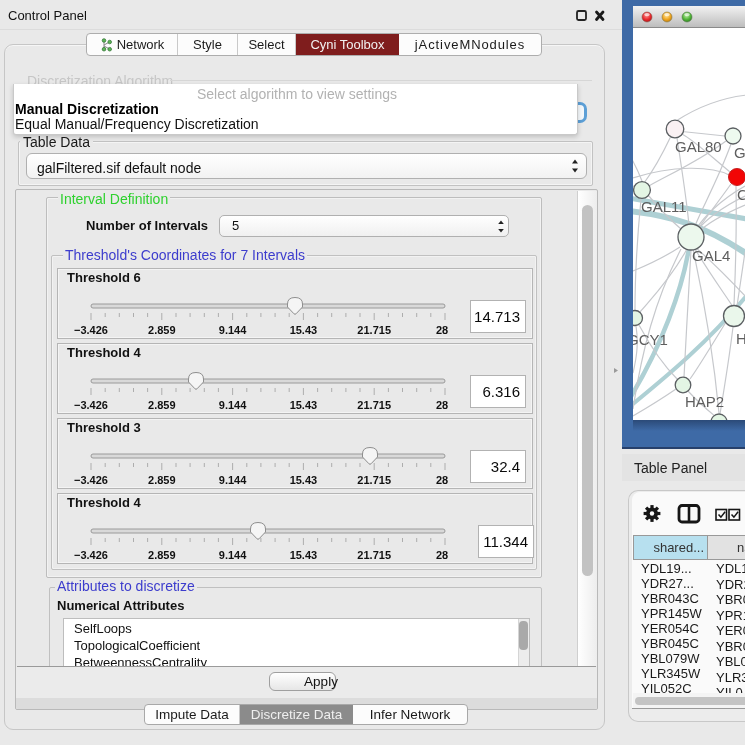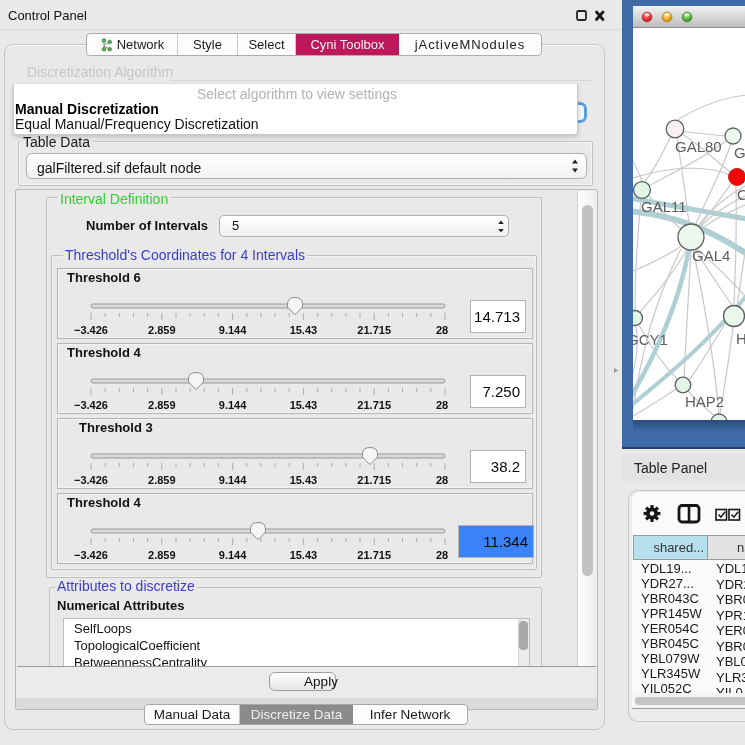--- a/index.html
+++ b/index.html
@@ -26,25 +26,25 @@
       <path d="M4 4 L4 12 M4 8 L9.5 5 M4 9 L9.5 12" stroke="#888" stroke-width="1" fill="none"></path>
       <circle cx="4" cy="3.5" r="1.8" fill="#5cb554" stroke="#3a7a3e" stroke-width="0.8"></circle>
       <circle cx="9.7" cy="5" r="1.8" fill="#5cb554" stroke="#3a7a3e" stroke-width="0.8"></circle>
       <circle cx="4" cy="12.2" r="1.8" fill="#5cb554" stroke="#3a7a3e" stroke-width="0.8"></circle>
       <circle cx="9.7" cy="12.2" r="1.8" fill="#5cb554" stroke="#3a7a3e" stroke-width="0.8"></circle>
     </svg>
     <span>Network</span>
   </div>
   <div style="width:60px; display:flex; align-items:center; justify-content:center; border-right:1px solid #c9c9c9;">Style</div>
   <div style="width:58px; display:flex; align-items:center; justify-content:center; border-right:1px solid #c9c9c9;">Select</div>
-  <div style="width:103px; display:flex; align-items:center; justify-content:center; background:#be185d; color:#f2f2f2;">Cyni Toolbox</div>
+  <div style="width:103px; display:flex; align-items:center; justify-content:center; background:#7f1d1d; color:#f2f2f2;">Cyni Toolbox</div>
   <div style="flex:1; display:flex; align-items:center; justify-content:center; letter-spacing:0.9px;">jActiveMNodules</div>
 </div>
 
-<div class="abs" style="left:27px; top:64px; font-size:14px; color:#c6c6c6;">Discretization Algorithm</div>
+<div class="abs" style="left:27px; top:73px; font-size:14px; color:#c6c6c6;">Discretization Algorithm</div>
 <div class="abs" style="left:170px; top:80px; width:422px; height:2px; border-top:1px solid #d6d6d6;"></div>
 
 <div class="abs" style="left:566px; top:102px; width:21px; height:21px; border:3.5px solid #5c9fd6; border-radius:7px; background:#f4f8fb;"></div>
 
 <div class="abs" style="left:18px; top:141px; width:575px; height:45px; border:1px solid #c2c2c2; border-radius:2px; box-shadow:inset 0 0 0 1px #f4f4f4;"></div>
 <div class="abs" style="left:20px; top:134px; font-size:14px; color:#1a1a1a; background:#e9e9e9; padding:0 3px;">Table Data</div>
 
 <div class="abs" style="left:26px; top:153px; width:561px; height:26px; background:linear-gradient(#ffffff,#f2f2f2); border:1px solid #b0b0b0; border-radius:6px;"></div>
 <div class="abs" style="left:37px; top:160px; font-size:14px; color:#111;">galFiltered.sif default node</div>
 <svg class="abs" style="left:570px; top:158px;" width="10" height="16" viewBox="0 0 10 16">
@@ -62,21 +62,21 @@
 
   <div class="abs" style="left:69px; top:27px; font-size:13px; font-weight:bold; color:#111;">Number of Intervals</div>
   <div class="abs" style="left:202px; top:24px; width:290px; height:22px; background:linear-gradient(#ffffff,#f0f0f0); border:1px solid #b0b0b0; border-radius:5px;"></div>
   <div class="abs" style="left:215px; top:27px; font-size:13px; color:#111;">5</div>
   <svg class="abs" style="left:479px; top:28px;" width="10" height="15" viewBox="0 0 10 15">
     <path d="M5 1.5 L7.8 5 L2.2 5 Z" fill="#222"></path>
     <path d="M5 13.5 L7.8 10 L2.2 10 Z" fill="#222"></path>
   </svg>
 
   <div class="abs" style="left:34px; top:64px; width:486px; height:315px; border:1px solid #c0c0c0; border-radius:2px; box-shadow:inset 0 0 0 1px #f2f2f2;"></div>
-  <div class="abs" style="left:46px; top:56px; font-size:14px; color:#3c3ccd; background:#e9e9e9; padding:0 2px;">Threshold's Coordinates for 4 Intervals</div>
+  <div class="abs" style="left:46px; top:56px; font-size:14px; color:#3c3ccd; background:#e9e9e9; padding:0 2px;">Threshold's Coordinates for 7 Intervals</div>
 
   <div id="throws">
   <div class="abs" style="left:40px; top:77px; width:476px; height:71px; border:1px solid #b5b5b5; box-shadow:inset 0 0 0 1px #f4f4f4; background:#e9e9e9;"></div>
   <div class="abs" style="left:50px; top:79px; font-size:13px; font-weight:bold; color:#111;">Threshold 6</div>
   <svg class="abs" style="left:40px; top:77px;" width="476" height="71" viewBox="0 0 476 71">
     <rect x="34" y="36" width="354" height="4" rx="2" fill="#d9d9d9" stroke="#9a9a9a" stroke-width="1"></rect>
     <g stroke="#a6a6a6" stroke-width="0.9">
           <line x1="34.0" y1="45" x2="34.0" y2="52"></line>
           <line x1="48.2" y1="45" x2="48.2" y2="49"></line>
           <line x1="62.3" y1="45" x2="62.3" y2="49"></line>
@@ -154,23 +154,23 @@
           <text x="104.8" y="65.5">2.859</text>
           <text x="175.6" y="65.5">9.144</text>
           <text x="246.4" y="65.5">15.43</text>
           <text x="317.2" y="65.5">21.715</text>
           <text x="385" y="65.5">28</text>
         </g>
     <g transform="translate(139.0,29)">
       <path d="M-7.5 7 Q-7.5 0.5 0 0.5 Q7.5 0.5 7.5 7 L7.5 10 L1 16.8 Q0 17.8 -1 16.8 L-7.5 10 Z" fill="#f5f5f5" stroke="#8e8e8e" stroke-width="1"></path>
     </g>
   </svg>
-  <div class="abs" style="left:453px; top:184px; width:56px; height:33px; background:#fff; border:1.5px solid #b2b2b2; display:flex; align-items:center; justify-content:flex-end; padding-right:5px; font-size:15px; color:#0a0a0a;">7.250</div>
+  <div class="abs" style="left:453px; top:184px; width:56px; height:33px; background:#fff; border:1.5px solid #b2b2b2; display:flex; align-items:center; justify-content:flex-end; padding-right:5px; font-size:15px; color:#0a0a0a;">6.316</div>
   <div class="abs" style="left:40px; top:227px; width:476px; height:71px; border:1px solid #b5b5b5; box-shadow:inset 0 0 0 1px #f4f4f4; background:#e9e9e9;"></div>
-  <div class="abs" style="left:50px; top:229px; font-size:13px; font-weight:bold; color:#111;margin-left:12px;">Threshold 3</div>
+  <div class="abs" style="left:50px; top:229px; font-size:13px; font-weight:bold; color:#111;">Threshold 3</div>
   <svg class="abs" style="left:40px; top:227px;" width="476" height="71" viewBox="0 0 476 71">
     <rect x="34" y="36" width="354" height="4" rx="2" fill="#d9d9d9" stroke="#9a9a9a" stroke-width="1"></rect>
     <g stroke="#a6a6a6" stroke-width="0.9">
           <line x1="34.0" y1="45" x2="34.0" y2="52"></line>
           <line x1="48.2" y1="45" x2="48.2" y2="49"></line>
           <line x1="62.3" y1="45" x2="62.3" y2="49"></line>
           <line x1="76.5" y1="45" x2="76.5" y2="49"></line>
           <line x1="90.6" y1="45" x2="90.6" y2="49"></line>
           <line x1="104.8" y1="45" x2="104.8" y2="52"></line>
           <line x1="119.0" y1="45" x2="119.0" y2="49"></line>
@@ -199,21 +199,21 @@
           <text x="104.8" y="65.5">2.859</text>
           <text x="175.6" y="65.5">9.144</text>
           <text x="246.4" y="65.5">15.43</text>
           <text x="317.2" y="65.5">21.715</text>
           <text x="385" y="65.5">28</text>
         </g>
     <g transform="translate(313.0,29)">
       <path d="M-7.5 7 Q-7.5 0.5 0 0.5 Q7.5 0.5 7.5 7 L7.5 10 L1 16.8 Q0 17.8 -1 16.8 L-7.5 10 Z" fill="#f5f5f5" stroke="#8e8e8e" stroke-width="1"></path>
     </g>
   </svg>
-  <div class="abs" style="left:453px; top:259px; width:56px; height:33px; background:#fff; border:1.5px solid #b2b2b2; display:flex; align-items:center; justify-content:flex-end; padding-right:5px; font-size:15px; color:#0a0a0a;">38.2</div>
+  <div class="abs" style="left:453px; top:259px; width:56px; height:33px; background:#fff; border:1.5px solid #b2b2b2; display:flex; align-items:center; justify-content:flex-end; padding-right:5px; font-size:15px; color:#0a0a0a;">32.4</div>
   <div class="abs" style="left:40px; top:302px; width:476px; height:71px; border:1px solid #b5b5b5; box-shadow:inset 0 0 0 1px #f4f4f4; background:#e9e9e9;"></div>
   <div class="abs" style="left:50px; top:304px; font-size:13px; font-weight:bold; color:#111;">Threshold 4</div>
   <svg class="abs" style="left:40px; top:302px;" width="476" height="71" viewBox="0 0 476 71">
     <rect x="34" y="36" width="354" height="4" rx="2" fill="#d9d9d9" stroke="#9a9a9a" stroke-width="1"></rect>
     <g stroke="#a6a6a6" stroke-width="0.9">
           <line x1="34.0" y1="45" x2="34.0" y2="52"></line>
           <line x1="48.2" y1="45" x2="48.2" y2="49"></line>
           <line x1="62.3" y1="45" x2="62.3" y2="49"></line>
           <line x1="76.5" y1="45" x2="76.5" y2="49"></line>
           <line x1="90.6" y1="45" x2="90.6" y2="49"></line>
@@ -244,21 +244,21 @@
           <text x="104.8" y="65.5">2.859</text>
           <text x="175.6" y="65.5">9.144</text>
           <text x="246.4" y="65.5">15.43</text>
           <text x="317.2" y="65.5">21.715</text>
           <text x="385" y="65.5">28</text>
         </g>
     <g transform="translate(201.0,29)">
       <path d="M-7.5 7 Q-7.5 0.5 0 0.5 Q7.5 0.5 7.5 7 L7.5 10 L1 16.8 Q0 17.8 -1 16.8 L-7.5 10 Z" fill="#f5f5f5" stroke="#8e8e8e" stroke-width="1"></path>
     </g>
   </svg>
-  <div class="abs" style="left:441px; top:334px; width:76px; height:33px; background:#3b82f6; border:1.5px solid #b2b2b2; display:flex; align-items:center; justify-content:flex-end; padding-right:5px; font-size:15px; color:#0a0a0a;">11.344</div>
+  <div class="abs" style="left:461px; top:334px; width:56px; height:33px; background:#ffffff; border:1.5px solid #b2b2b2; display:flex; align-items:center; justify-content:flex-end; padding-right:5px; font-size:15px; color:#0a0a0a;">11.344</div>
     </div>
 
   <div class="abs" style="left:32px; top:396px; width:493px; height:200px; border:1px solid #c0c0c0; border-radius:2px;"></div>
   <div class="abs" style="left:38px; top:387px; font-size:14px; color:#3c3ccd; background:#e9e9e9; padding:0 2px;">Attributes to discretize</div>
   <div class="abs" style="left:40px; top:407px; font-size:13px; font-weight:bold; color:#111;">Numerical Attributes</div>
   <div class="abs" style="left:46px; top:427px; width:467px; height:60px; background:#ffffff; border:1px solid #bdbdbd;"></div>
   <div class="abs" style="left:57px; top:430px; font-size:13px; color:#111;">SelfLoops</div>
   <div class="abs" style="left:57px; top:447px; font-size:13px; color:#111;">TopologicalCoefficient</div>
   <div class="abs" style="left:57px; top:464px; font-size:13px; color:#111;">BetweennessCentrality</div>
   <div class="abs" style="left:501px; top:428px; width:11px; height:58px; background:#ececec; border-left:1px solid #d5d5d5;"></div>
@@ -268,21 +268,21 @@
 <div class="abs" style="left:17px; top:666px; width:579px; height:1px; background:#9a9a9a;"></div>
 
 <div class="abs" style="left:577px; top:191px; width:20px; height:475px; background:linear-gradient(90deg,#ffffff,#ededed); border-left:1px solid #cfcfcf;"></div>
 <div class="abs" style="left:582px; top:205px; width:11px; height:371px; background:#c2c2c2; border-radius:6px;"></div>
 
 <div class="abs" style="left:16px; top:667px; width:581px; height:31px; background:#ebebeb;"></div>
 
 <div class="abs" style="left:269px; top:672px; width:67px; height:19px; background:linear-gradient(#ffffff,#e6e6e6); border:1px solid #9f9f9f; border-radius:6px; display:flex; align-items:center; justify-content:center; font-size:13.5px; color:#111;padding-left:37px;">Apply</div>
 
 <div class="abs" style="left:144px; top:704px; width:324px; height:21px; background:#fcfcfc; border:1px solid #a8a8a8; border-radius:4px; overflow:hidden; display:flex; font-size:13.5px; color:#1a1a1a;">
-  <div style="width:95px; display:flex; align-items:center; justify-content:center; border-right:1px solid #c9c9c9;">Manual Data</div>
+  <div style="width:95px; display:flex; align-items:center; justify-content:center; border-right:1px solid #c9c9c9;">Impute Data</div>
   <div style="width:113px; display:flex; align-items:center; justify-content:center; background:#8b8b8b; color:#efefef;">Discretize Data</div>
   <div style="flex:1; display:flex; align-items:center; justify-content:center;">Infer Network</div>
 </div>
 
 <div class="abs" style="left:13px; top:84px; width:565px; height:51px; background:#ffffff; border:1px solid #c9c9c9; border-top:none; border-radius:0 0 3px 3px; box-shadow:0 2px 5px rgba(0,0,0,0.18);"></div>
 <div class="abs" style="left:197px; top:86px; font-size:14px; color:#b2b2b2;">Select algorithm to view settings</div>
 <div class="abs" style="left:15px; top:101px; font-size:14px; font-weight:bold; color:#000;">Manual Discretization</div>
 <div class="abs" style="left:15px; top:116px; font-size:14px; color:#111;">Equal Manual/Frequency Discretization</div>
 
 <div class="abs" style="left:614px; top:368px; width:4px; height:5px; background:#9a9a9a; clip-path:polygon(0 0,100% 50%,0 100%);"></div>

